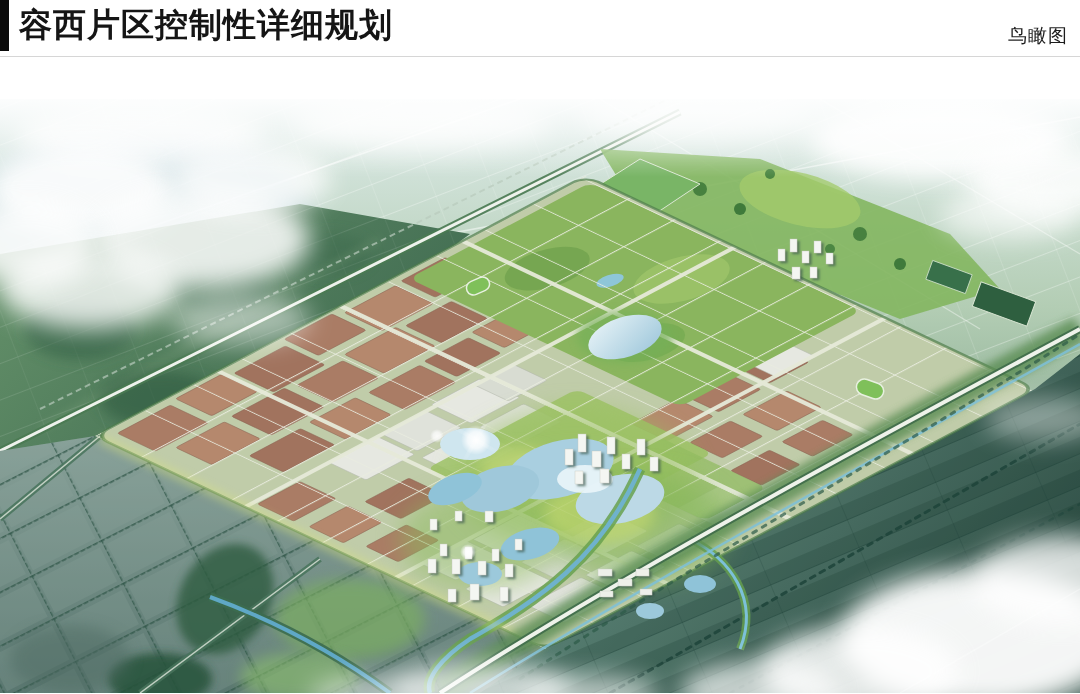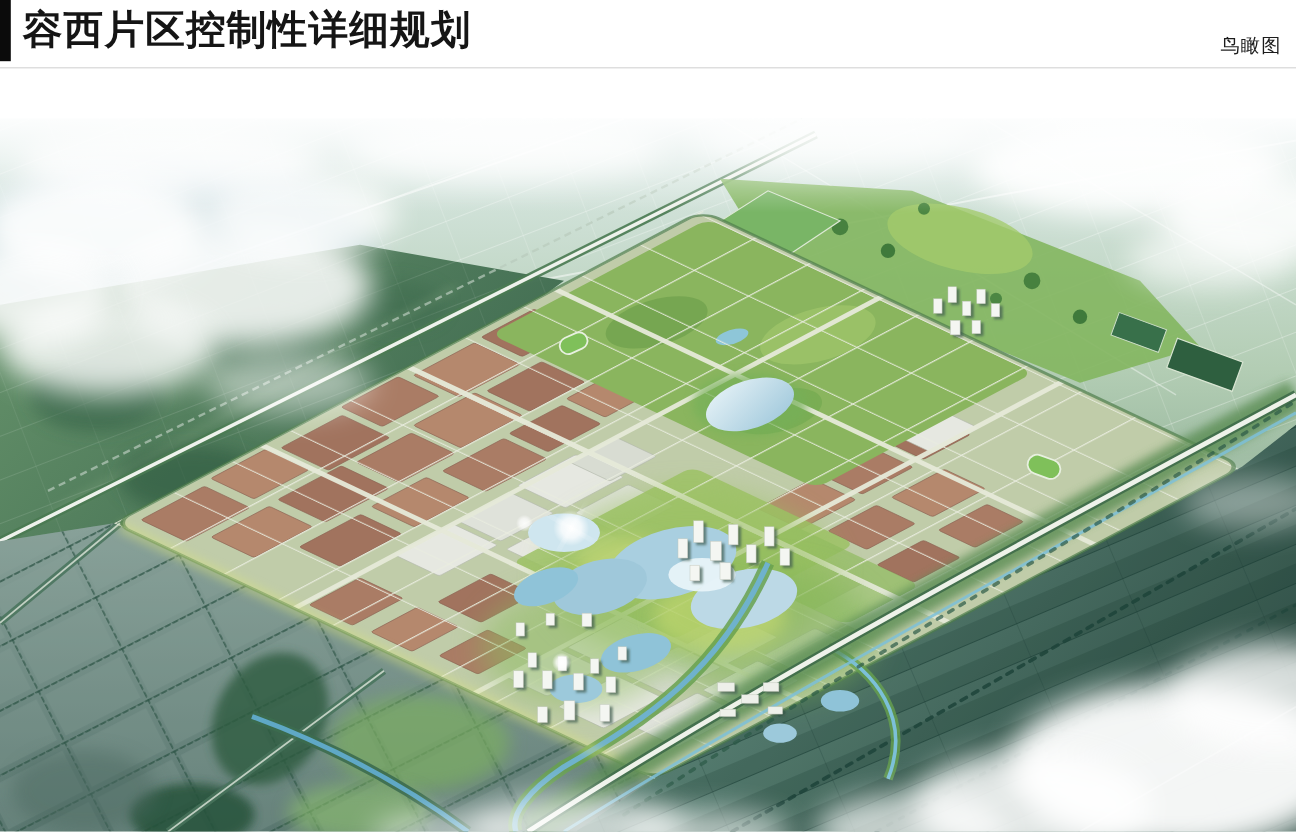--- a/index.html
+++ b/index.html
@@ -1,21 +1,21 @@
 <!DOCTYPE html>
 <html><head>
 <meta charset="utf-8">
 <style>
   html,body{margin:0;padding:0;background:#ffffff;}
   body{width:1080px;height:694px;overflow:hidden;font-family:"Liberation Sans","DejaVu Sans",sans-serif;}
   .page{position:relative;width:1080px;height:542px;background:#fff;}
   header{position:relative;width:100%;height:57px;box-sizing:border-box;border-bottom:1px solid #d6d6d6;background:#fff;}
   .accent-bar{position:absolute;left:0;top:0;width:9px;height:51px;background:#0b0b0b;}
   h1.title{position:absolute;left:19px;top:3px;margin:0;font-size:33px;font-weight:bold;color:#151515;letter-spacing:1px;white-space:nowrap;}
-  .corner-label{position:absolute;right:12px;bottom:7px;font-size:16px;color:#1c1c1c;letter-spacing:1px;}
+  .corner-label{position:absolute;right:12px;bottom:7px;font-size:19px;color:#1c1c1c;letter-spacing:1px;}
   figure.aerial{margin:42px 0 0 0;width:1080px;height:594px;}
   svg{display:block;}
 </style>
 </head>
 <body>
 
 <div class="page">
 
   <header>
     <div class="accent-bar"></div>

